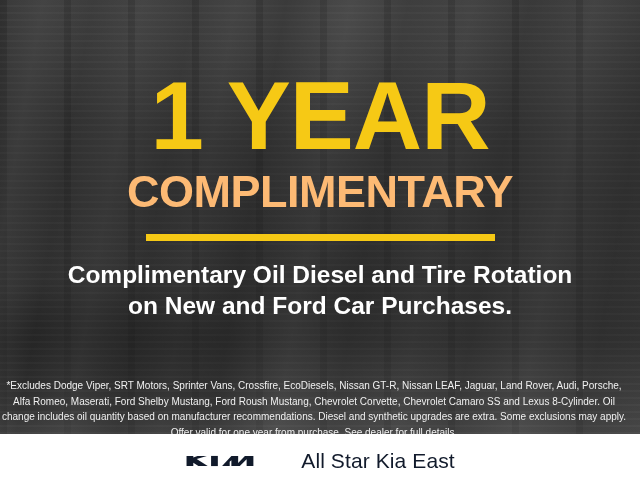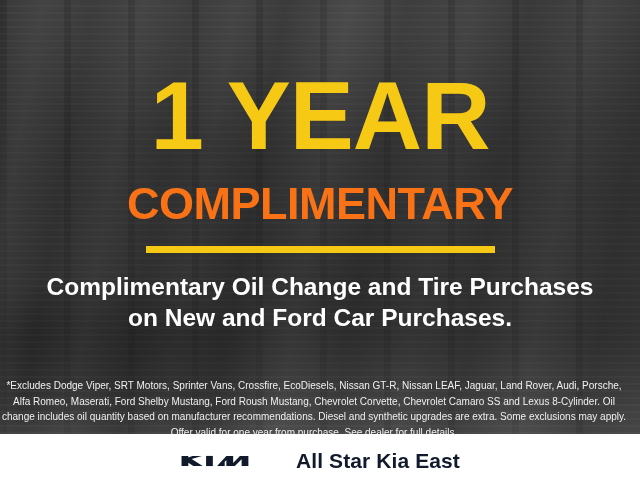--- a/index.html
+++ b/index.html
@@ -75,22 +75,22 @@
     color: #F6C915;
     font-size: 96px;
     line-height: 0.92;
     font-weight: bold;
     letter-spacing: -1px;
     text-align: center;
     white-space: nowrap;
   }
 
   .headline-sub {
-    margin-top: 20px;
-    color: #f97316;
+    margin-top: 8px;
+    color: #fdba74;
     font-size: 45px;
     line-height: 1.06;
     font-weight: bold;
     letter-spacing: -0.5px;
     text-align: center;
     white-space: nowrap;
   }
 
   .rule {
     width: 349px;
@@ -138,21 +138,21 @@
   .kia-logo {
     display: block;
     width: 86px;
     height: 22px;
   }
 
   .dealer-name {
     margin-left: 30px;
     color: #111a2b;
     font-size: 21px;
-    font-weight: bold;
+    font-weight: normal;
     letter-spacing: 0.1px;
     white-space: nowrap;
   }
 </style>
 </head>
 <body>
 
 <div id="ad-root">
 
   <div class="hero">
@@ -163,21 +163,21 @@
     <div class="hero-content">
 
       <div class="headline-year">1 YEAR</div>
 
       <div class="headline-sub">COMPLIMENTARY</div>
 
 
       <div class="rule"></div>
 
       <div class="offer">
-        <div>Complimentary Oil Change and Tire Purchases</div>
+        <div>Complimentary Oil Diesel and Tire Rotation</div>
         <div>on New and Ford Car Purchases.</div>
       </div>
 
     </div>
 
     <div class="disclaimer">*Excludes Dodge Viper, SRT Motors, Sprinter Vans, Crossfire, EcoDiesels, Nissan GT-R, Nissan LEAF, Jaguar, Land Rover, Audi, Porsche, Alfa Romeo, Maserati, Ford Shelby Mustang, Ford Roush Mustang, Chevrolet Corvette, Chevrolet Camaro SS and Lexus 8-Cylinder. Oil change includes oil quantity based on manufacturer recommendations. Diesel and synthetic upgrades are extra. Some exclusions may apply. Offer valid for one year from purchase. See dealer for full details.</div>
   </div>
 
   <div class="footer">
 

